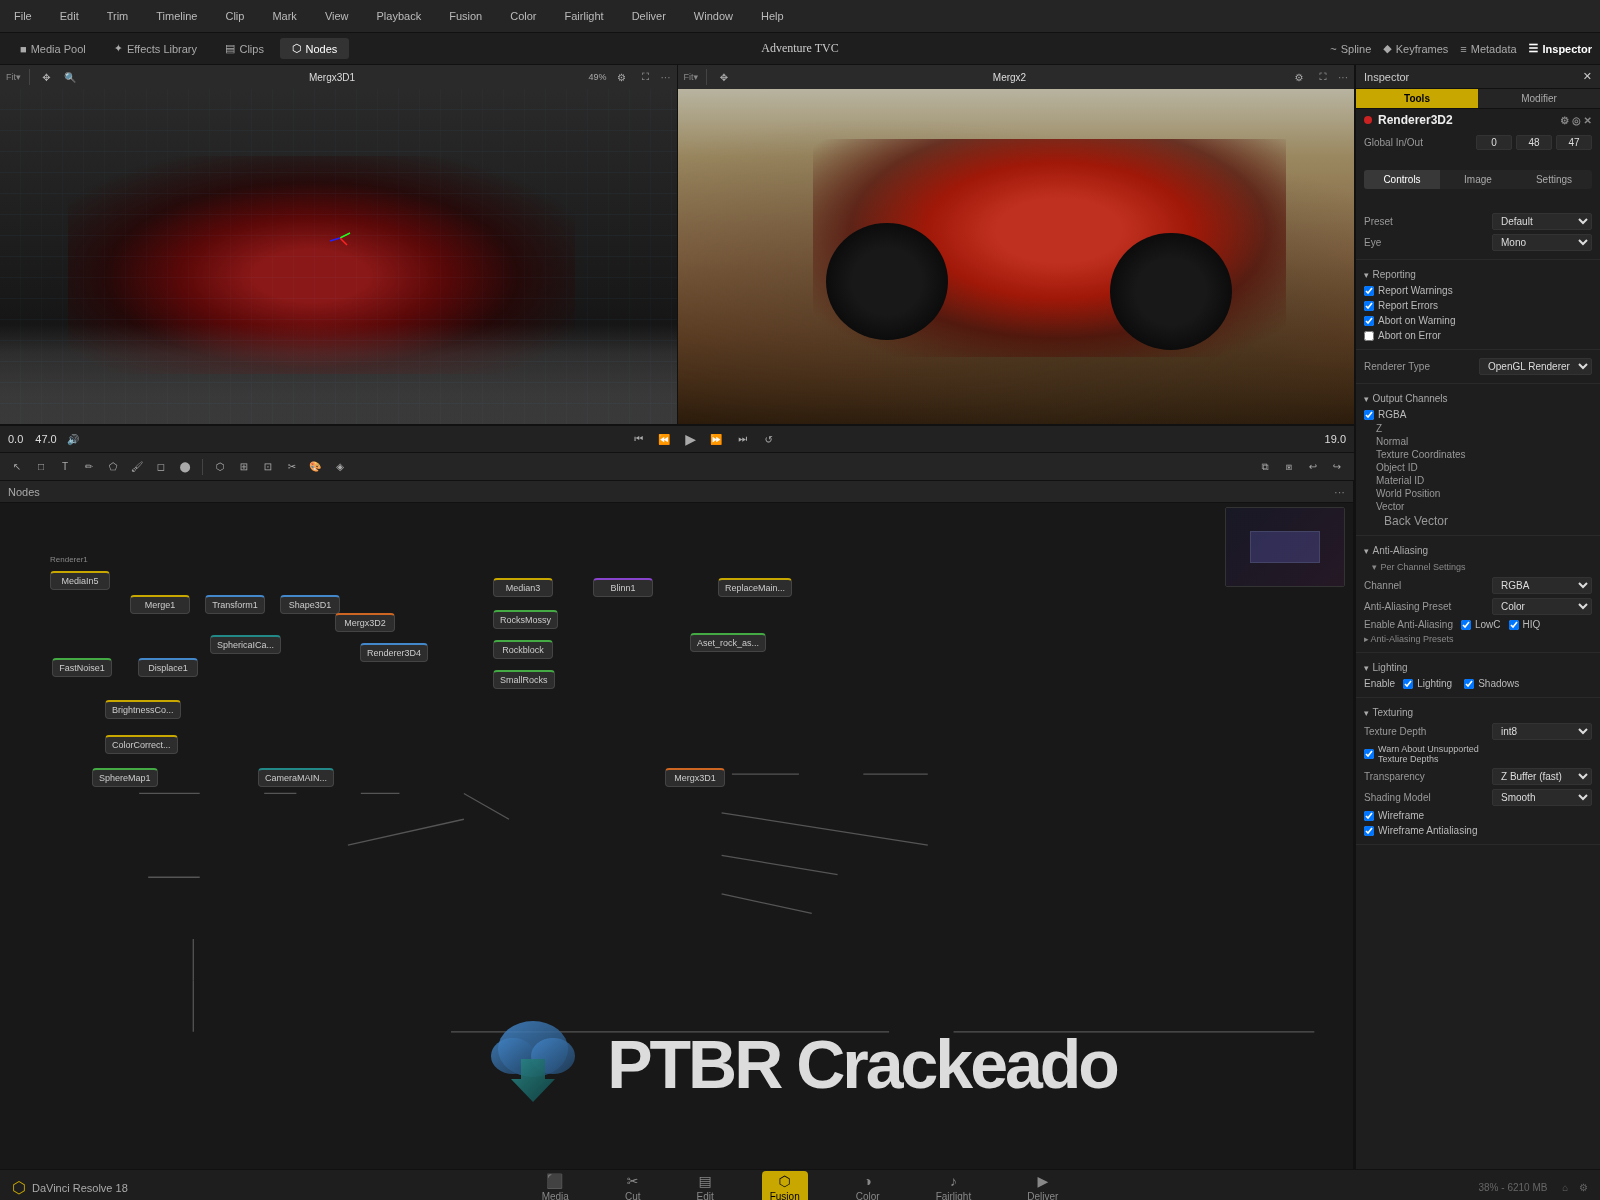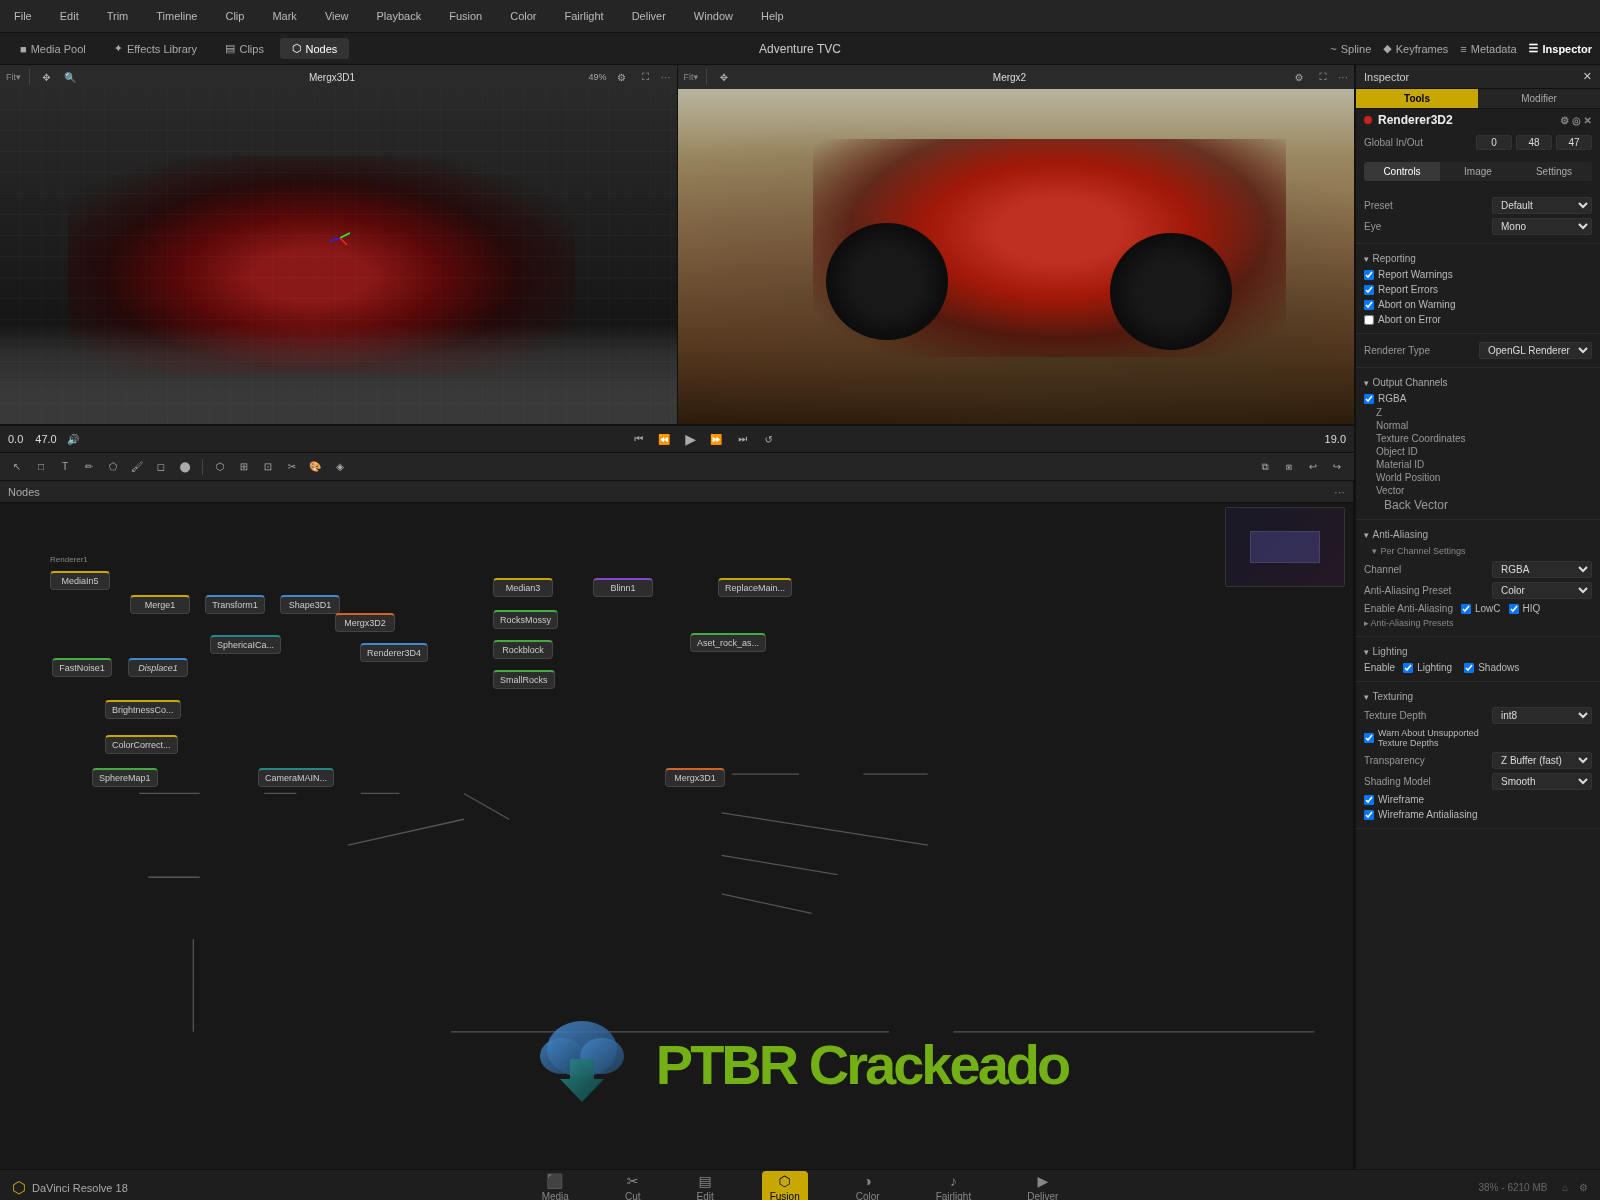--- a/index.html
+++ b/index.html
@@ -46,20 +46,21 @@
       gap: 4px;
       border-radius: 3px;
     }
     .tab.active { background: #333; color: #fff; }
     .tab-title {
       position: absolute;
       left: 50%;
       transform: translateX(-50%);
       font-size: 12px;
       color: #ccc;
+      font-family: Liberation Serif, serif;
     }
     .tab-right {
       position: absolute;
       right: 8px;
       display: flex;
       gap: 12px;
       align-items: center;
     }
     .tab-right-item {
       color: #aaa;
@@ -318,21 +319,21 @@
       color: #ddd;
       font-size: 10px;
       width: 36px;
       padding: 1px 4px;
       border-radius: 2px;
       text-align: center;
     }
     .three-tabs {
       display: flex;
       background: #252525;
-      margin: 8px 8px;
+      margin: 16px 8px;
       border-radius: 3px;
       overflow: hidden;
     }
     .three-tab {
       flex: 1;
       text-align: center;
       padding: 4px;
       font-size: 10px;
       color: #aaa;
       cursor: pointer;
@@ -628,21 +629,21 @@
         </div>
 
         <div class="node blue" style="left:360px;top:140px;">
           <span>Renderer3D4</span>
         </div>
 
         <div class="node green" style="left:52px;top:155px;">
           <span>FastNoise1</span>
         </div>
 
-        <div class="node blue" style="left:128px;top:155px;font-style:italic;">
+        <div class="node blue" style="left:138px;top:155px;">
           <span>Displace1</span>
         </div>
 
         <div class="node yellow" style="left:105px;top:197px;">
           <span>BrightnessCo...</span>
         </div>
 
         <div class="node yellow" style="left:105px;top:232px;">
           <span>ColorCorrect...</span>
         </div>
@@ -930,17 +931,17 @@
             <stop offset="0%" stop-color="#4488cc"></stop>
             <stop offset="100%" stop-color="#224466"></stop>
           </linearGradient>
           <linearGradient id="arrowGrad" x1="0%" y1="0%" x2="100%" y2="100%">
             <stop offset="0%" stop-color="#2a8888"></stop>
             <stop offset="100%" stop-color="#114444"></stop>
           </linearGradient>
         </defs>
       </svg>
     </div>
-    <div style="font-size:56px;font-weight:900;color:#84cc16;font-family:Arial Black,sans-serif;letter-spacing:-3px;text-shadow:none;opacity:0.85;">
+    <div style="font-size:68px;font-weight:900;color:#ffffff;font-family:Arial Black,sans-serif;letter-spacing:-3px;text-shadow:none;opacity:0.85;">
       <span>PTBR Crackeado</span>
     </div>
   </div>
 </div>
 
 </body></html>

